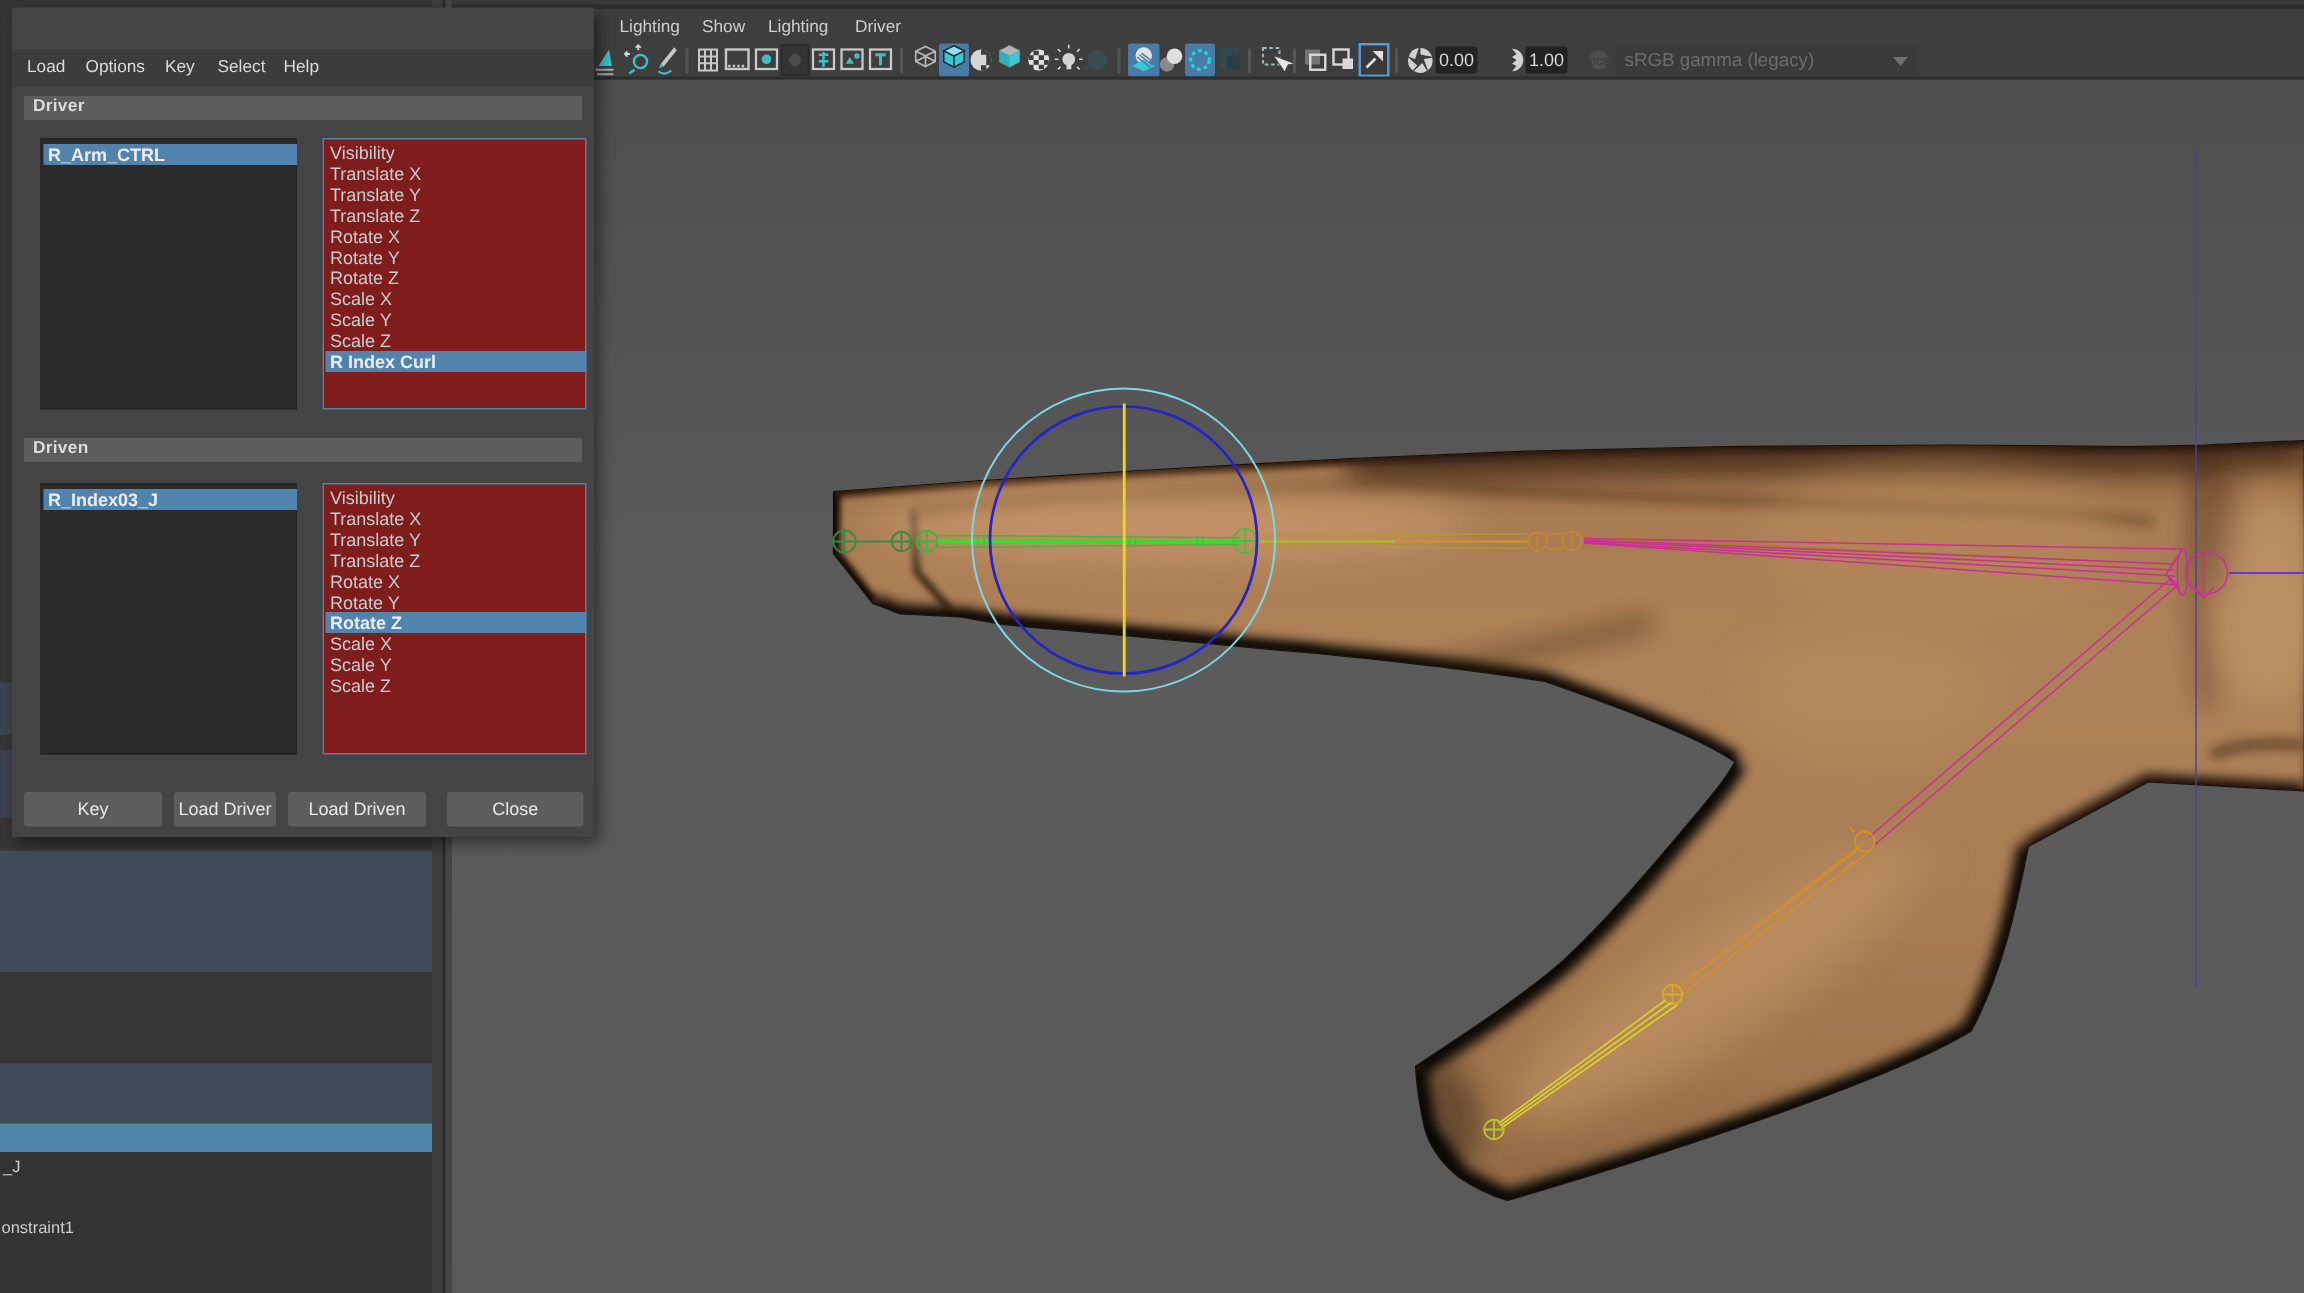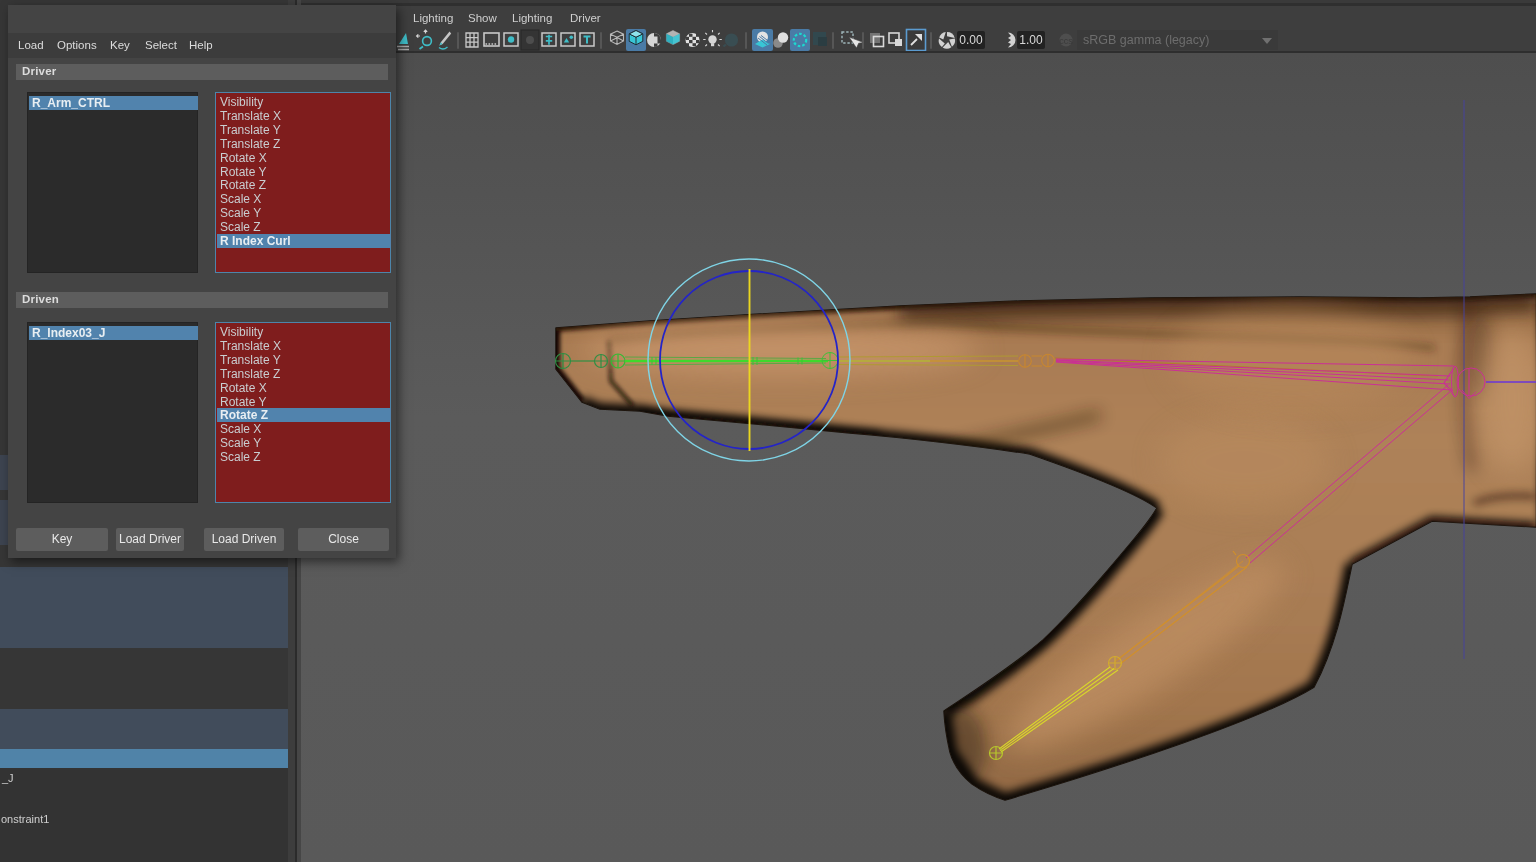--- a/index.html
+++ b/index.html
@@ -419,17 +419,17 @@
       <div class="li" style="top:58px">Rotate X</div>
       <div class="li" style="top:72px">Rotate Y</div>
       <div class="li lisel" style="top:85px">Rotate Z</div>
       <div class="li" style="top:99px">Scale X</div>
       <div class="li" style="top:113px">Scale Y</div>
       <div class="li" style="top:127px">Scale Z</div>
     </div>
 
     <div class="btn" style="left:8px;width:92px">Key</div>
     <div class="btn" style="left:108px;width:68px">Load Driver</div>
-    <div class="btn" style="left:196px;width:80px">Load Driven</div>
+    <div class="btn" style="left:184px;width:92px">Load Driven</div>
     <div class="btn" style="left:290px;width:91px">Close</div>
   </div>
 
 </div>
 
 </body></html>

